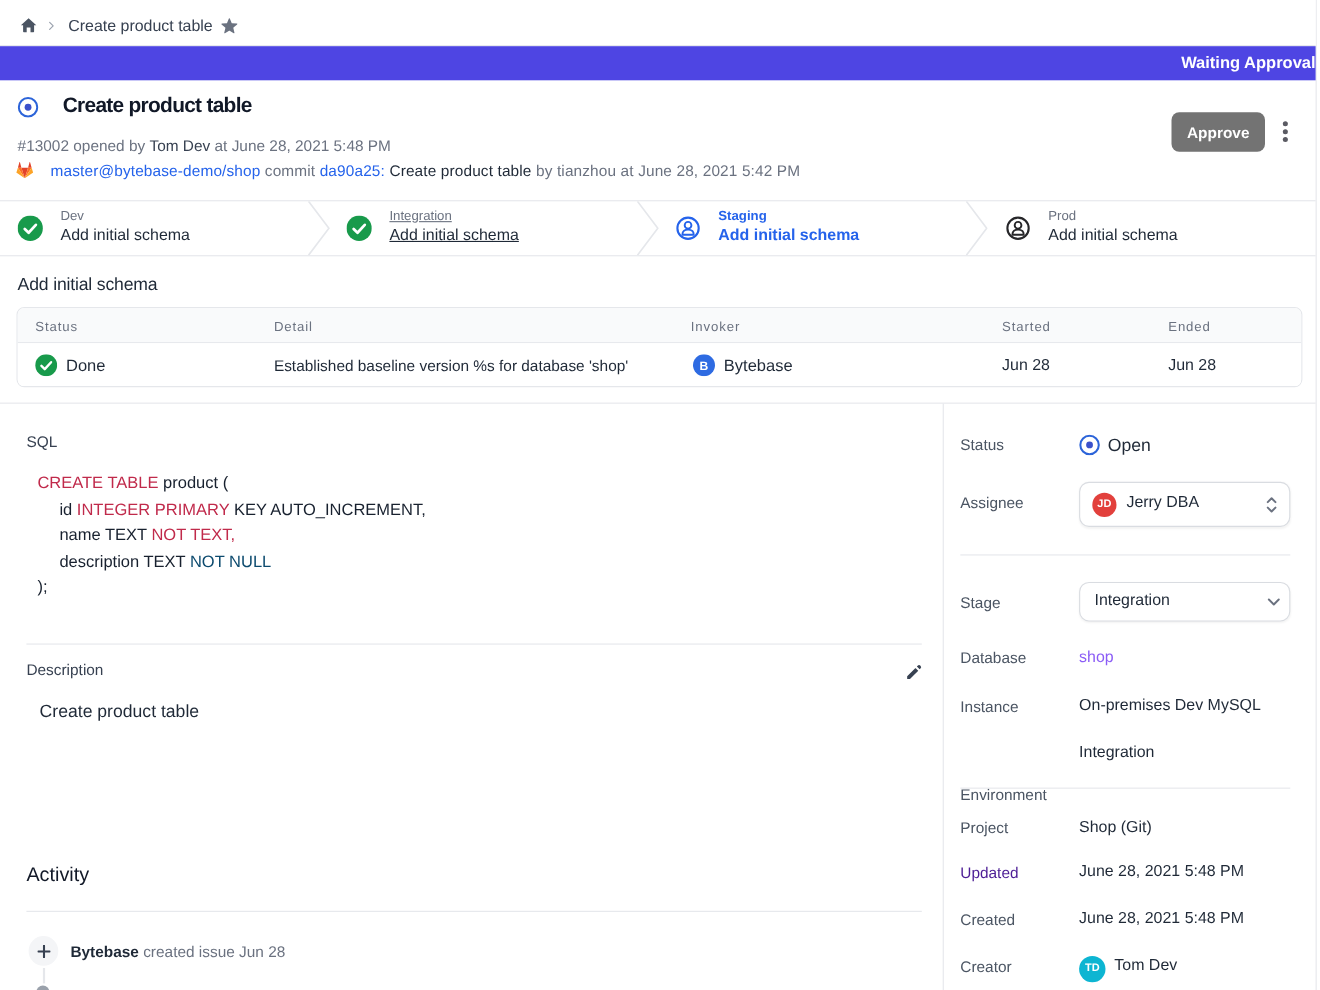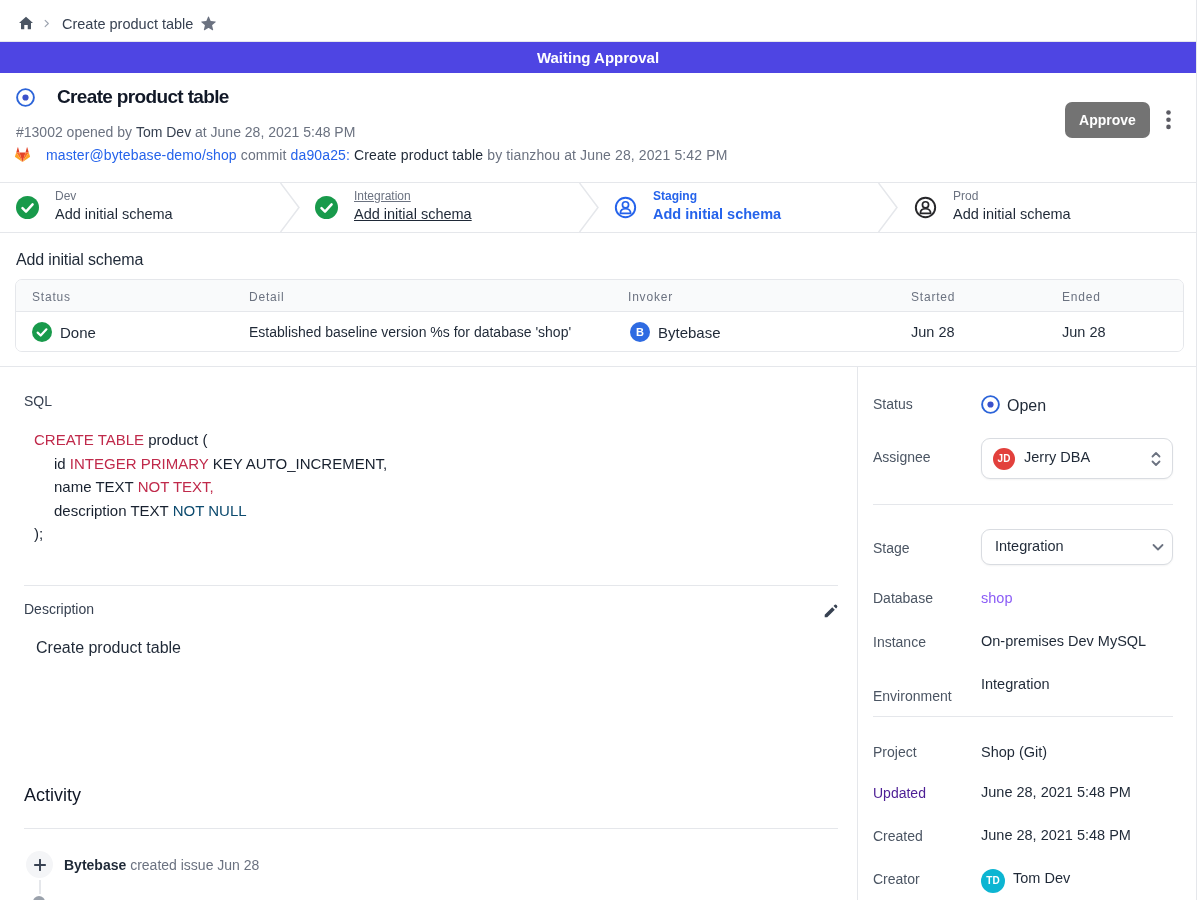--- a/index.html
+++ b/index.html
@@ -19,21 +19,21 @@
     <path d="M12 2.5 L22.5 12 H19.5 V20.5 a1 1 0 01-1 1 H14.6 V15 H9.4 V21.5 H5.5 a1 1 0 01-1-1 V12 H1.5 Z"></path>
   </svg>
   <svg class="abs" style="left:41px; top:18px;" width="11" height="11" viewBox="0 0 24 24" fill="none" stroke="#9ca3af" stroke-width="2.4" stroke-linecap="round" stroke-linejoin="round">
       <path d="M9 5l7 7-7 7"></path>
     </svg>
   <div class="abs lh1" style="left:62px; top:17px; font-size:14.5px; color:#374151;">Create product table</div>
   <svg class="abs" style="left:199px; top:14px;" width="19" height="19" viewBox="0 0 24 24" fill="#6b7280">
     <path d="M11.48 3.499a.562.562 0 011.04 0l2.125 5.111a.563.563 0 00.475.345l5.518.442c.499.04.701.663.321.988l-4.204 3.602a.563.563 0 00-.182.557l1.285 5.385a.562.562 0 01-.84.61l-4.725-2.885a.563.563 0 00-.586 0L6.982 20.54a.562.562 0 01-.84-.61l1.285-5.386a.562.562 0 00-.182-.557l-4.204-3.602a.563.563 0 01.321-.988l5.518-.442a.563.563 0 00.475-.345l2.125-5.11z"></path>
   </svg>
 
-  <div class="abs" style="left:0; top:42px; width:1196px; height:31px; background:#4e45e3; color:#fff; font-size:15px; font-weight:600; text-align:center; line-height:31px;">Waiting Approval</div>
+  <div class="abs" style="left:0; top:42px; width:1196px; height:31px; background:#4e45e3; color:#fff; font-size:15px; font-weight:600; text-align:right; line-height:31px;">Waiting Approval</div>
 
   <svg class="abs" style="left:16px; top:88px;" width="19" height="19" viewBox="0 0 19 19">
     <circle cx="9.5" cy="9.5" r="8.4" fill="none" stroke="#2c64d9" stroke-width="1.9"></circle>
     <circle cx="9.5" cy="9.5" r="3.1" fill="#3b51cb"></circle>
   </svg>
   <div class="abs lh1" style="left:57px; top:87px; font-size:19px; font-weight:700; color:#111827; letter-spacing:-0.65px;">Create product table</div>
   <div class="abs lh1" style="left:16px; top:125px; font-size:14px; color:#6b7280;">#13002 opened by <span style="color:#374151; font-weight:500;">Tom Dev</span> at June 28, 2021 5:48 PM</div>
 
   <svg class="abs" style="left:14px; top:146px;" width="17" height="17" viewBox="0 0 36 34">
     <path fill="#e24329" d="M18 33 L11.6 13 h12.8 Z"></path>
@@ -176,21 +176,21 @@
   <svg class="abs" style="left:1151px; top:542px;" width="14" height="11" viewBox="0 0 14 11" fill="none" stroke="#6b7280" stroke-width="1.8" stroke-linecap="round" stroke-linejoin="round">
     <path d="M2.5 3 L7 7.5 L11.5 3"></path>
   </svg>
 
   <div class="abs lh1" style="left:873px; top:591px; font-size:14px; font-weight:500; color:#4b5563;">Database</div>
   <div class="abs lh1" style="left:981px; top:591px; font-size:14.5px; font-weight:500; color:#8b5cf6;">shop</div>
 
   <div class="abs lh1" style="left:873px; top:635px; font-size:14px; font-weight:500; color:#4b5563;">Instance</div>
   <div class="abs lh1" style="left:981px; top:634px; font-size:14.5px; font-weight:500; color:#1f2937;">On-premises Dev MySQL</div>
 
-  <div class="abs lh1" style="left:873px; top:689px; font-size:14px; font-weight:500; color:#4b5563;">Environment</div>
+  <div class="abs lh1" style="left:873px; top:715px; font-size:14px; font-weight:500; color:#4b5563;">Environment</div>
   <div class="abs lh1" style="left:981px; top:677px; font-size:14.5px; font-weight:500; color:#1f2937;">Integration</div>
 
   <div class="abs" style="left:873px; top:716px; width:300px; height:1px; background:#e5e7eb;"></div>
 
   <div class="abs lh1" style="left:873px; top:745px; font-size:14px; font-weight:500; color:#4b5563;">Project</div>
   <div class="abs lh1" style="left:981px; top:745px; font-size:14.5px; font-weight:500; color:#1f2937;">Shop (Git)</div>
 
   <div class="abs lh1" style="left:873px; top:786px; font-size:14px; font-weight:500; color:#4c1d95;">Updated</div>
   <div class="abs lh1" style="left:981px; top:785px; font-size:14.5px; font-weight:500; color:#1f2937;">June 28, 2021 5:48 PM</div>
 

